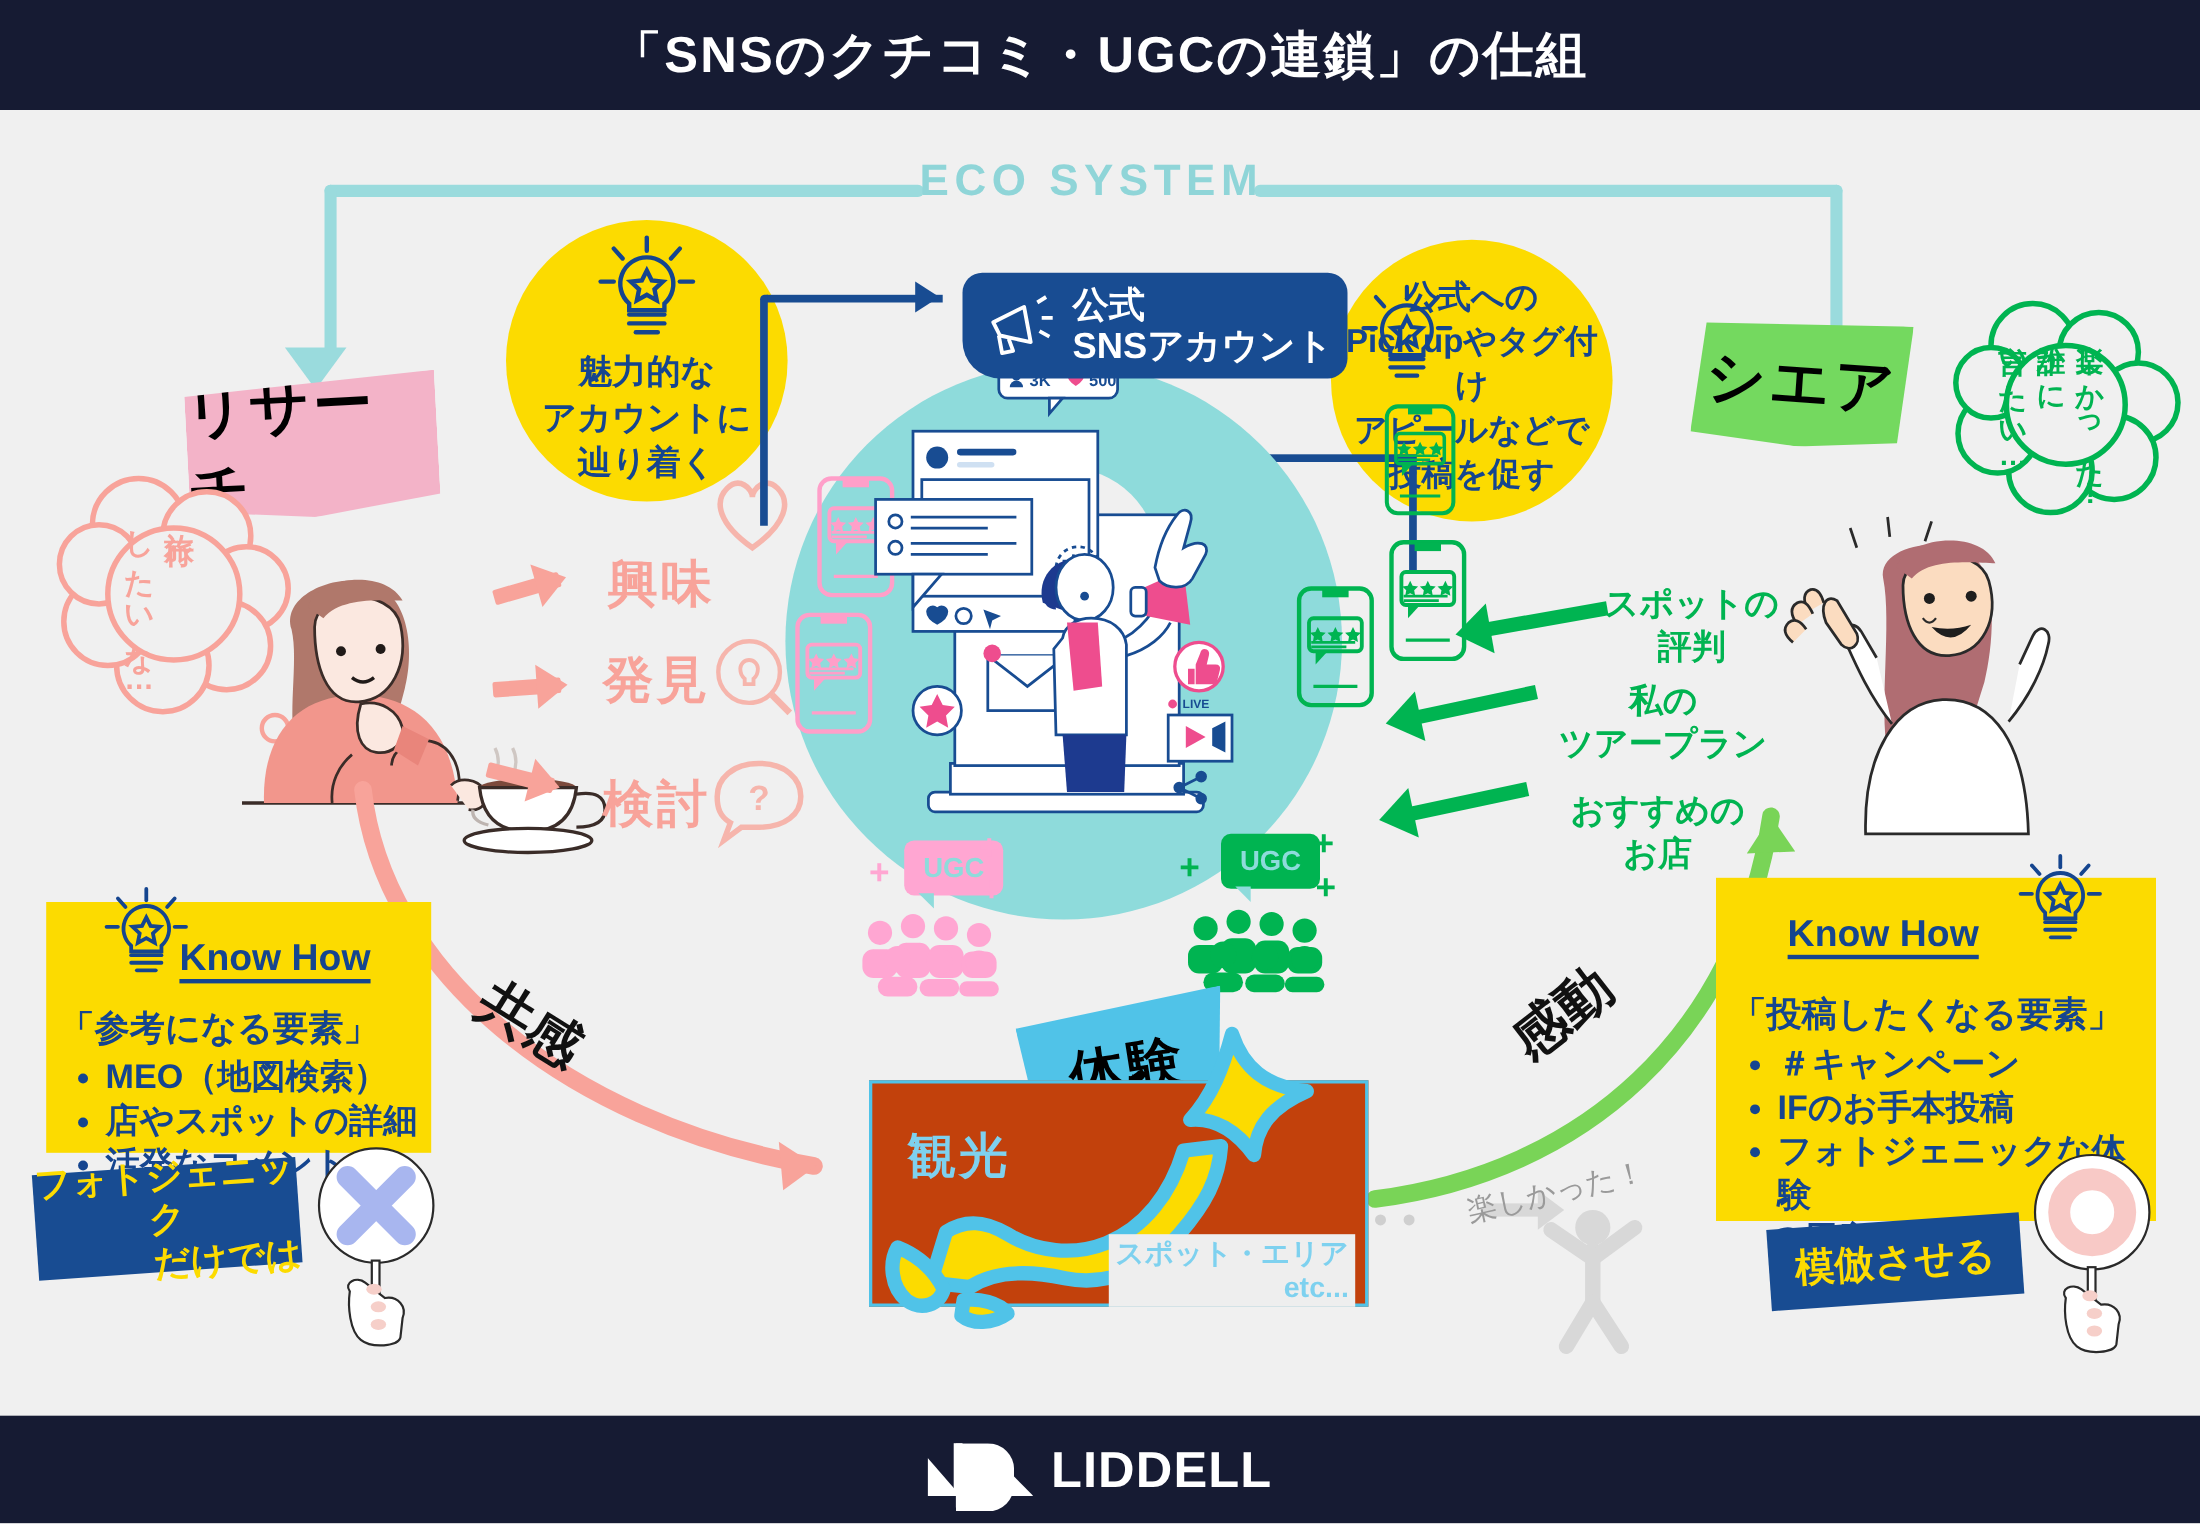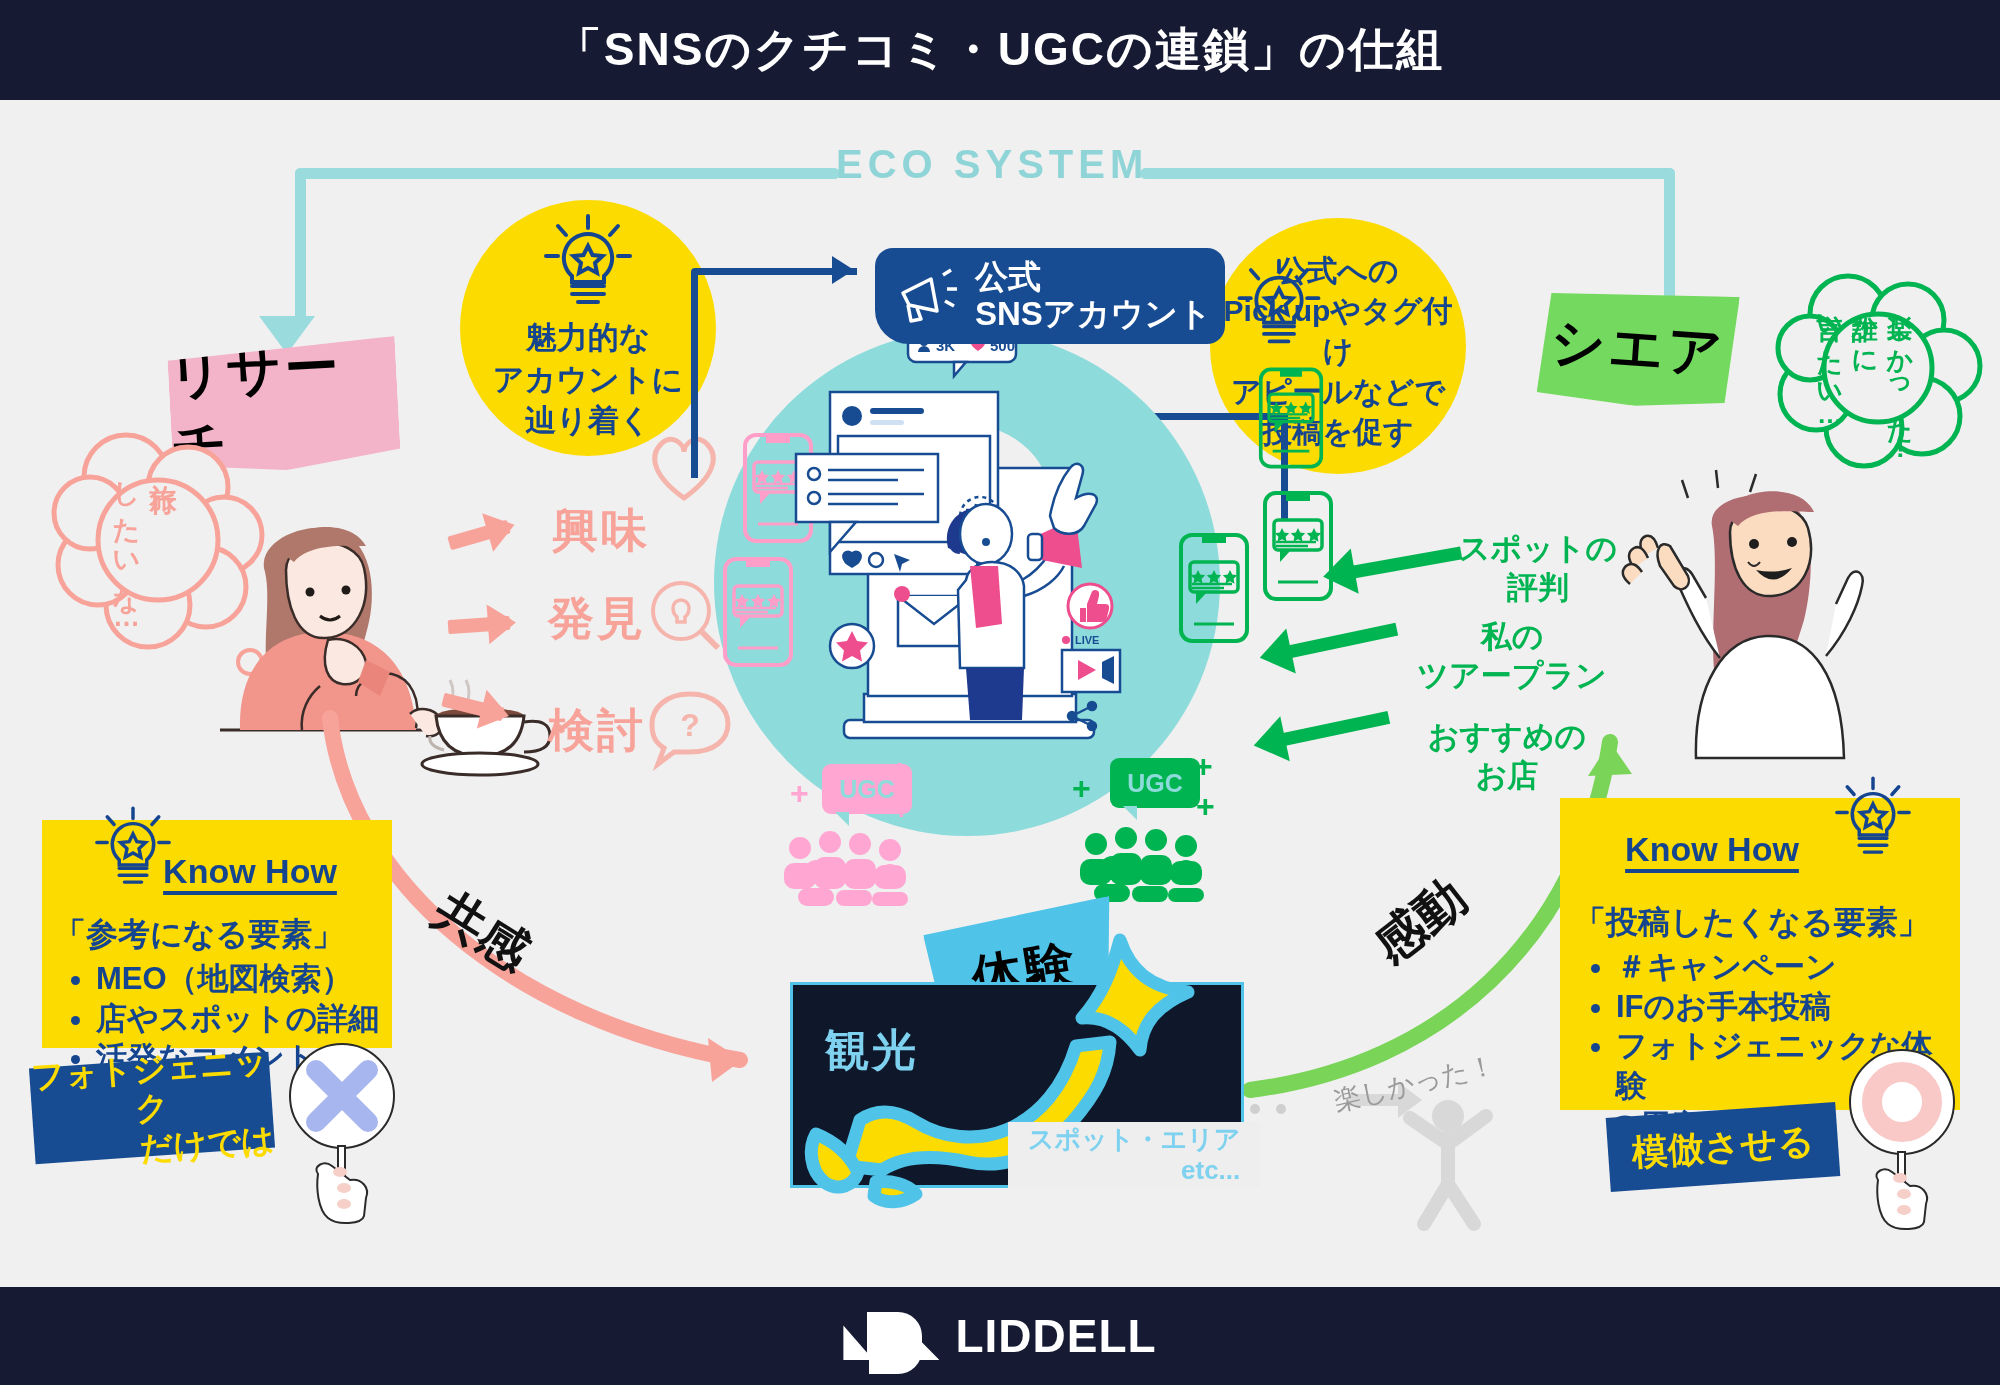--- a/index.html
+++ b/index.html
@@ -92,21 +92,21 @@
             text-decoration-thickness:4px;text-align:center;}
   .kh .kh-h{font-size:32px;font-weight:700;margin-top:6px;}
   .kh ul{margin:2px 0 0 0;padding-left:42px;}
   .kh li{font-size:31px;font-weight:700;line-height:1.28;}
 
   .tag{position:absolute;background:#184c92;color:#fcdb00;font-size:33px;font-weight:700;
        display:flex;align-items:center;justify-content:center;text-align:center;line-height:1.2;}
 
   
   .mapcard{position:absolute;left:790px;top:982px;width:448px;height:200px;
-           background:#0f172a;border:3px solid #50c3e8;}
+           background:#c2410c;border:3px solid #50c3e8;}
   .mapcard .mt{position:absolute;left:32px;top:36px;color:#7ed1ef;font-size:44px;font-weight:700;
                letter-spacing:3px;}
 
   
   .dots{position:absolute;left:1250px;top:1104px;display:flex;gap:16px;align-items:center;}
   .dots i{width:10px;height:10px;border-radius:50%;background:#cfcfcf;display:block;}
   .dot-arrow{position:absolute;left:1348px;top:1094px;width:54px;height:12px;background:#d8d8d8;}
   .dot-arrow::after{content:"";position:absolute;right:-20px;top:-12px;width:0;height:0;
     border-top:18px solid transparent;border-bottom:18px solid transparent;border-left:24px solid #d8d8d8;}
   .happy-txt{position:absolute;left:1332px;top:1065px;color:#9a9a9a;font-size:27px;
@@ -661,21 +661,21 @@
   </div>
   <svg class="abs" style="left:790px;top:930px;" width="460" height="280" viewBox="0 0 460 280">
     <g stroke="#50c3e8" stroke-width="13" stroke-linejoin="round" fill="#fcdb00">
       <path d="M330 10 C340 40 360 58 398 62 C366 76 352 94 350 120 C334 98 314 86 292 88 C312 66 322 40 330 10Z"></path>
       <path d="M286 116 C274 156 250 186 216 200 C186 212 152 208 126 192 C106 180 88 178 70 190 L56 236 L92 240 C116 224 150 226 178 232 C216 240 254 224 282 192 C306 164 318 142 320 112Z"></path>
       <path d="M26 204 C18 218 20 240 34 252 C48 262 64 256 68 242 C60 226 46 212 26 204Z"></path>
       <path d="M86 252 C100 250 118 254 126 264 C112 274 94 274 84 266Z"></path>
     </g>
   </svg>
   <div class="abs" style="left:1008px;top:1122px;color:#7ed1ef;font-size:26px;font-weight:700;
-              text-align:right;line-height:1.2;background:#eeeeee;padding:2px 20px;">
+              text-align:right;line-height:1.2;background:#eeeeee;padding:2px 6px;">
     <div>スポット・エリア</div>
     <div>etc...</div>
   </div>
 
   <div class="dots">
     <i></i>
     <i></i>
   </div>
   <div class="dot-arrow"></div>
   <div class="happy-txt">楽しかった！</div>

